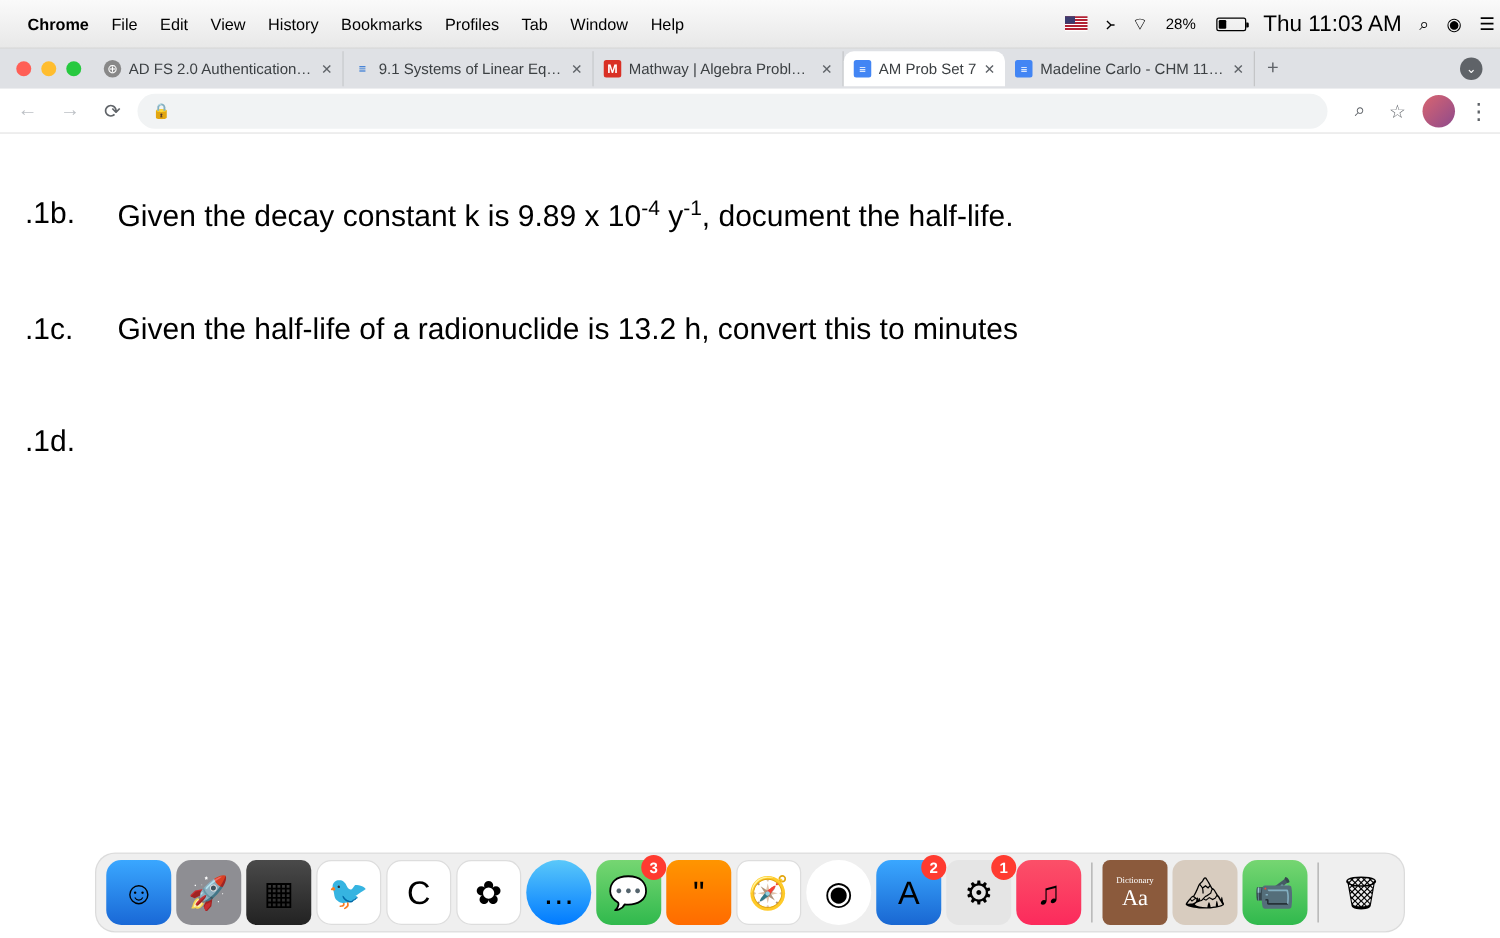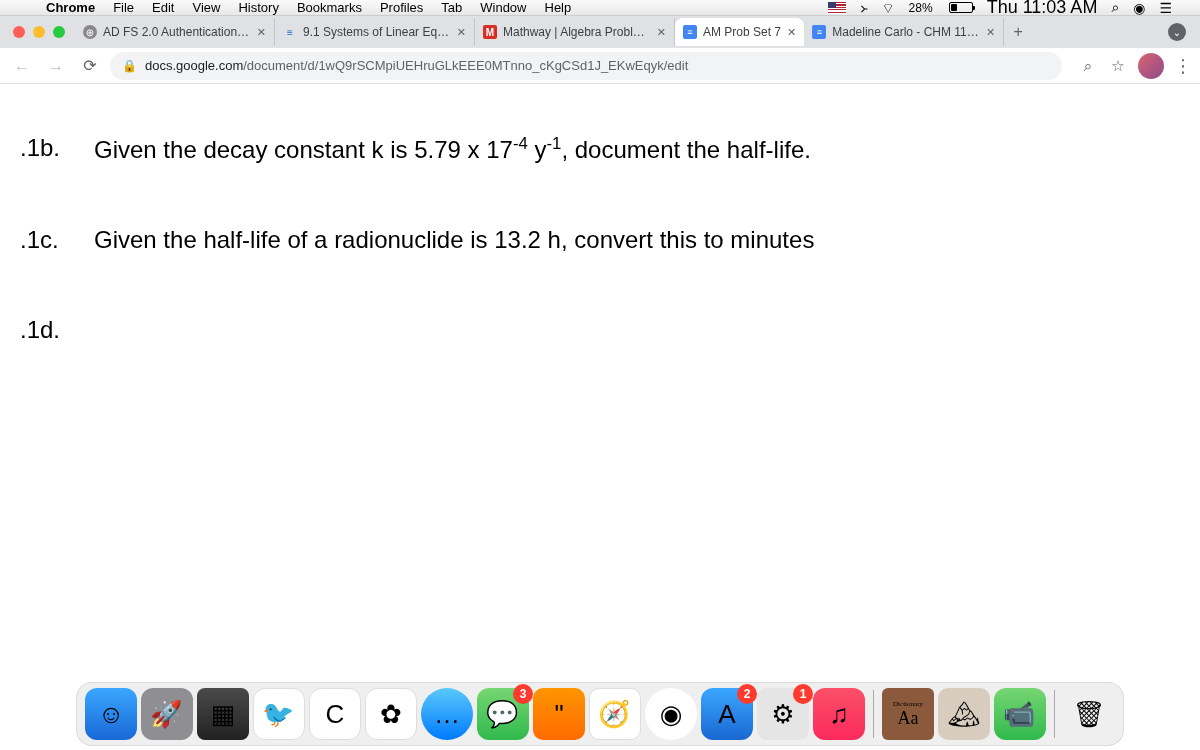--- a/index.html
+++ b/index.html
@@ -1,19 +1,19 @@
 <!DOCTYPE html>
 <html><head>
   <meta charset="utf-8">
   <style>
     * { margin: 0; padding: 0; box-sizing: border-box; }
     body { font-family: -apple-system, BlinkMacSystemFont, 'Segoe UI', sans-serif; width: 1200px; height: 750px; overflow: hidden; background: #fff; position: relative; }
     
     
-    .menubar { height: 16px; background: linear-gradient(#fafafa, #e8e8e8); display: flex; align-items: center; padding: 0 28px; font-size: 13px; color: #000; border-bottom: 1px solid #ccc; text-align: center; }
+    .menubar { height: 39px; background: linear-gradient(#fafafa, #e8e8e8); display: flex; align-items: center; padding: 0 4px; font-size: 13px; color: #000; border-bottom: 1px solid #ccc; text-align: center; }
     .menubar-left { display: flex; align-items: center; gap: 18px; flex: 1; }
     .menubar-right { display: flex; align-items: center; gap: 14px; }
     .apple-icon { font-size: 15px; }
     .menubar-item { cursor: default; }
     .menubar-item.bold { font-weight: 600; }
     .battery-pct { font-size: 12px; }
     .battery-box { display: inline-block; width: 24px; height: 11px; border: 1px solid #000; border-radius: 2px; position: relative; margin-left: 2px; }
     .battery-box::after { content: ''; position: absolute; right: -3px; top: 3px; width: 2px; height: 4px; background: #000; border-radius: 0 1px 1px 0; }
     .battery-fill { position: absolute; left: 1px; top: 1px; bottom: 1px; width: 28%; background: #000; border-radius: 1px; }
     .mag-icon, .ctrl-icon, .list-icon, .bt-icon, .wifi-icon { font-size: 14px; }
@@ -69,21 +69,21 @@
     .dock-icon.ccleaner { background: #fff; border: 1px solid #ddd; }
     .dock-icon.photos { background: #fff; border: 1px solid #ddd; }
     .dock-icon.messages-blue { background: linear-gradient(#5ac8fa,#007aff); border-radius: 50%; }
     .dock-icon.messages { background: linear-gradient(#76d672,#30b94d); border-radius: 12px; position: relative; }
     .dock-icon.pages { background: linear-gradient(#ff9500,#ff6b00); border-radius: 10px; }
     .dock-icon.safari { background: #fff; border: 1px solid #ddd; border-radius: 10px; }
     .dock-icon.chrome { background: #fff; border-radius: 50%; }
     .dock-icon.appstore { background: linear-gradient(#3aa7ff,#1967d2); border-radius: 12px; }
     .dock-icon.sysprefs { background: #e5e5e5; border-radius: 10px; }
     .dock-icon.music { background: linear-gradient(#fb5068,#fc2a5c); border-radius: 12px; }
-    .dock-icon.dictionary { background: #8b5a3c; border-radius: 6px; color: #000000; font-size: 18px; font-family: Georgia, serif; flex-direction: column; }
+    .dock-icon.dictionary { background: #8b5a3c; border-radius: 6px; color: #ffffff; font-size: 18px; font-family: Georgia, serif; flex-direction: column; }
     .dock-icon.nightowl { background: #d8ccbf; border-radius: 10px; }
     .dock-icon.facetime { background: linear-gradient(#76d672,#30b94d); border-radius: 12px; }
     .dock-icon.trash { background: transparent; }
     .dock-sep { width: 1px; height: 48px; background: #aaa; margin: 0 4px; }
     .badge { position: absolute; top: -4px; right: -4px; min-width: 20px; height: 20px; background: #ff3b30; color: #fff; border-radius: 10px; font-size: 12px; display: flex; align-items: center; justify-content: center; font-weight: 600; padding: 0 5px; }
     .dict-label { font-size: 7px; }
   </style>
 </head>
 <body>
 
@@ -152,34 +152,33 @@
   </div>
   <div class="chevron-down">⌄</div>
 </div>
 
 <div class="toolbar">
   <div class="nav-btn disabled">←</div>
   <div class="nav-btn disabled">→</div>
   <div class="nav-btn">⟳</div>
   <div class="addr-bar">
     <span class="addr-lock">🔒</span>
-    <span><span class="addr-domain">docs.google.com</span><span class="addr-text">/document/d/1wQ9rSCMpiUEHruGLkEEE0MTnno_cKgCSd1J_EKwEqyk/edit</span></span>
   </div>
   <div class="toolbar-right">
     <span class="tb-icon">⌕</span>
     <span class="tb-icon">☆</span>
     <span class="avatar"></span>
     <span class="kebab">⋮</span>
   </div>
 </div>
 
 <div class="doc-area">
   <div class="problem">
     <span class="plabel">.1b.</span>
-    <span><span>Given the decay constant k is 5.79 x 17</span><sup>-4</sup><span> y</span><sup>-1</sup><span>, document the half-life.</span></span>
+    <span><span>Given the decay constant k is 9.89 x 10</span><sup>-4</sup><span> y</span><sup>-1</sup><span>, document the half-life.</span></span>
   </div>
   <div class="problem">
     <span class="plabel">.1c.</span>
     <span><span>Given the half-life of a radionuclide is 13.2 h, convert this to minutes</span></span>
   </div>
   <div class="problem">
     <span class="plabel">.1d.</span>
   </div>
 </div>
 

